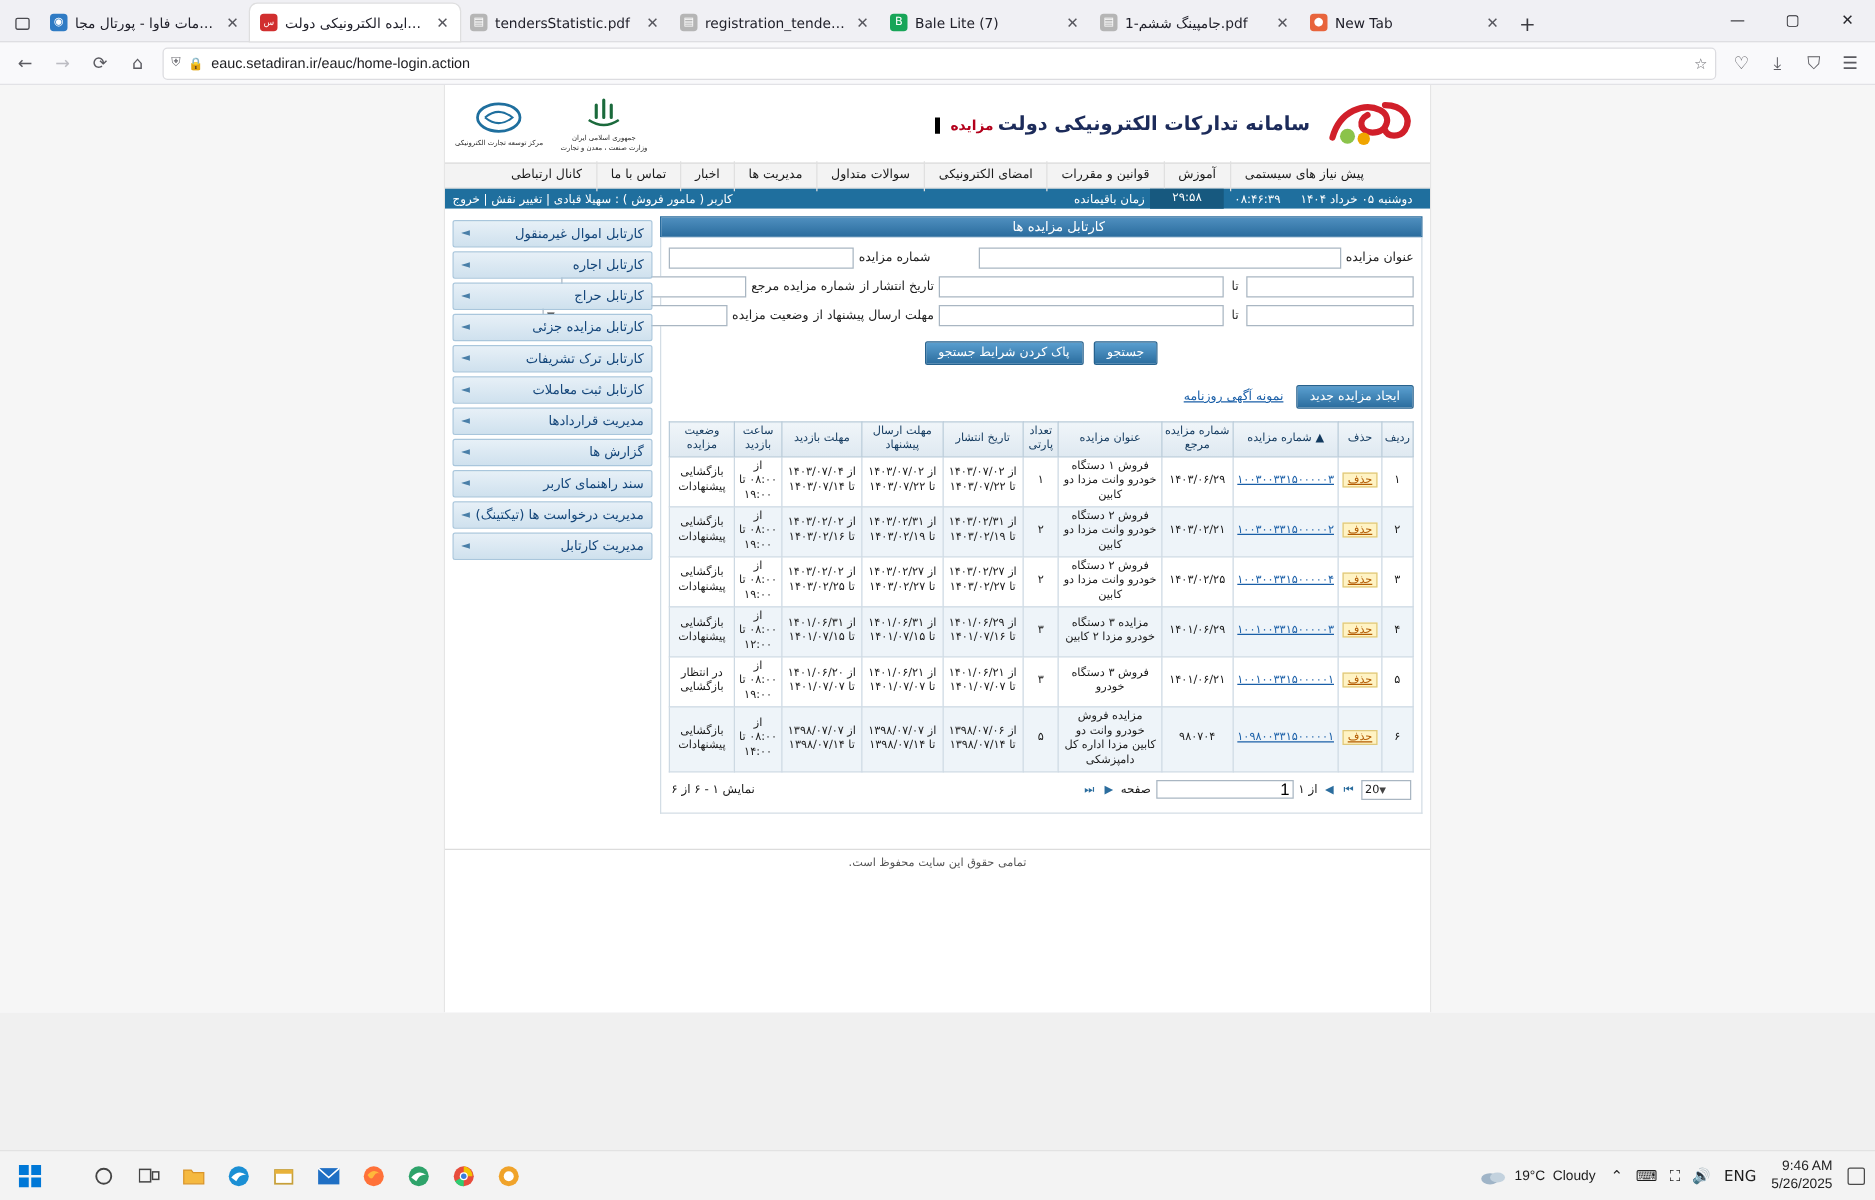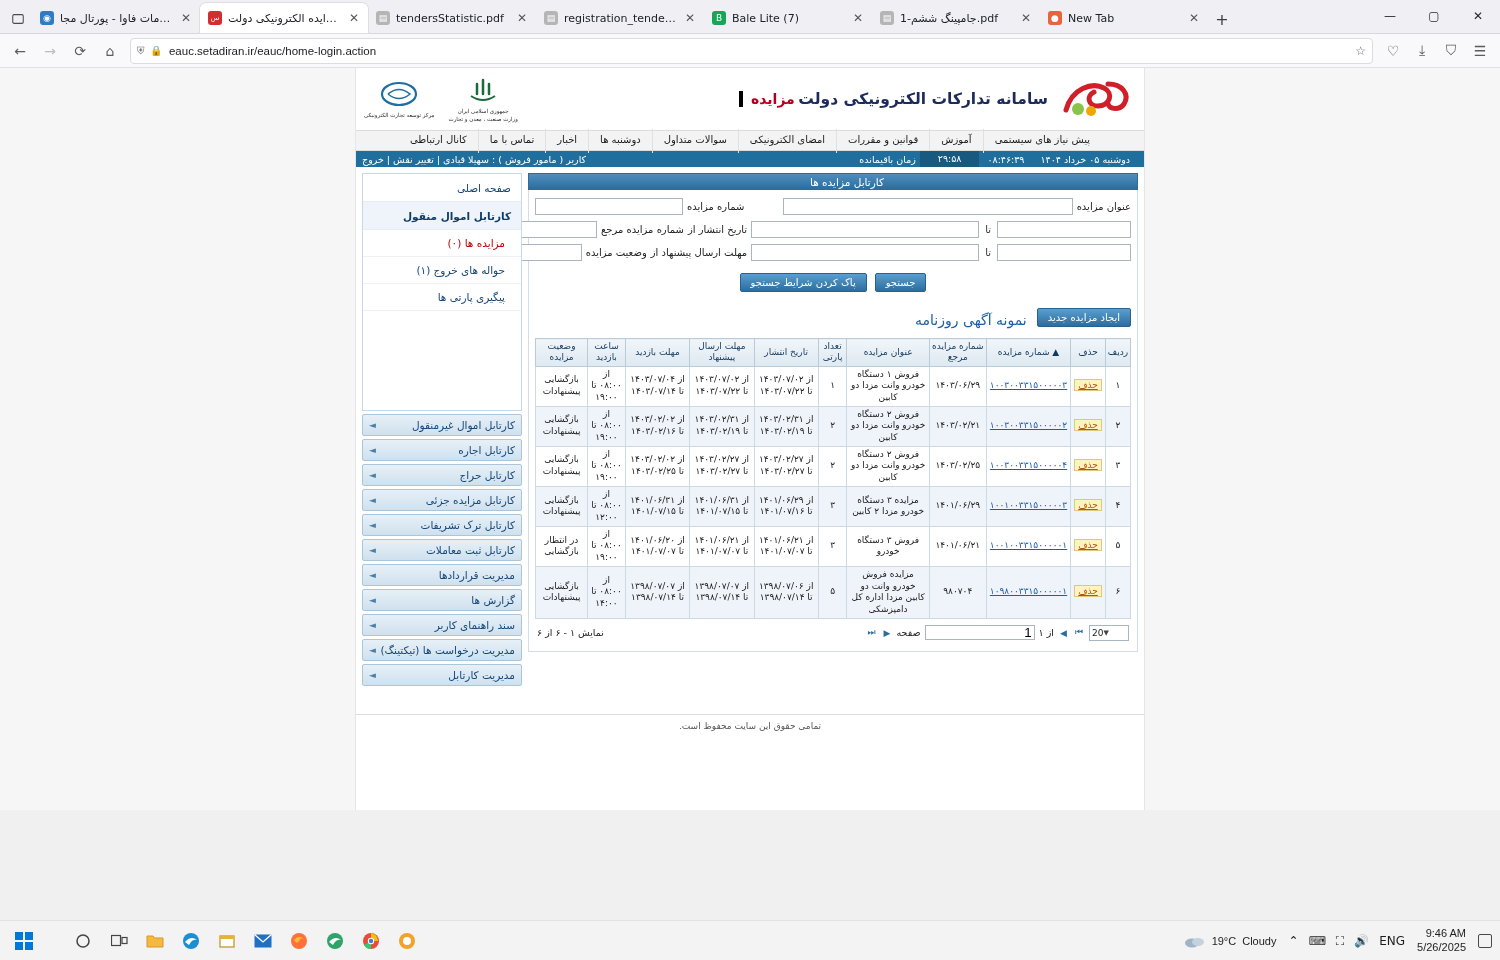--- a/index.html
+++ b/index.html
@@ -34,21 +34,21 @@
   #navright { display:flex; align-items:center; gap:1px; }
 
   
   #page { flex:1; background:#f6f6f6; overflow:hidden; position:relative; display:flex; justify-content:center; }
   #pagewrap { width:790px; background:#ffffff; direction:rtl; font-family:"DejaVu Sans", sans-serif; border-left:1px solid #e5e5e5; border-right:1px solid #e5e5e5; }
 
   #siteheader { height:62px; background:#fff; display:flex; align-items:center; justify-content:space-between; padding:0 8px; }
   .hdr-right { display:flex; align-items:center; gap:10px; }
   .logo-mark { width:78px; height:46px; position:relative; }
   .brand-title { font-size:15.5px; color:#1c2b5a; font-weight:bold; letter-spacing:0; }
-  .brand-sub { color:#b3001b; font-size:14px; font-weight:bold; padding-left:8px; border-left:4px solid #000000; margin-left:8px; }
+  .brand-sub { color:#b3001b; font-size:11px; font-weight:bold; padding-left:8px; border-left:4px solid #000000; margin-left:8px; }
   .hdr-left { display:flex; align-items:center; gap:14px; }
   .gov-logo { display:flex; flex-direction:column; align-items:center; gap:2px; }
   .gov-logo .glabel { font-size:5.5px; color:#2a2a2a; white-space:nowrap; }
 
   #mainmenu { height:21px; background:#f3f3f3; border-top:1px solid #dcdcdc; border-bottom:1px solid #dcdcdc; display:flex; align-items:center; justify-content:center; gap:0; }
   #mainmenu .mi { font-size:10px; color:#1a1a1a; padding:0 11px; height:24px; line-height:21px; border-left:1px solid #e0e0e0; }
   #mainmenu .mi:last-child { border-left:none; }
 
   #userbar { height:16px; background:#1f6f9e; color:#fff; display:flex; align-items:center; justify-content:space-between; padding:0 6px; font-size:9.5px; }
   #userbar .ub-left { display:flex; align-items:center; gap:0; }
@@ -86,21 +86,21 @@
   .finput.w4 { width:148px; }
   .fsel { height:17px; width:148px; border:1px solid #a9b6c2; background:#fff; display:flex; align-items:center; justify-content:flex-start; padding:0 3px; font-size:10px; }
   .fsel .ar { margin-right:auto; color:#444; font-size:8px; }
   .ta { font-size:10px; color:#333; padding:0 2px; }
 
   .btnrow { display:flex; justify-content:center; gap:8px; padding:6px 0 10px 0; }
   .btn { background:linear-gradient(#5a9fd0,#2b6d9e); border:1px solid #26628e; color:#fff; font-size:10px; border-radius:2px; padding:3px 12px; }
   .btn-sm { padding:3px 10px; }
 
   .toolrow { display:flex; align-items:flex-start; gap:10px; padding:6px 0 10px 2px; }
-  .linklike { color:#1a5fa8; font-size:14px; padding-top:4px; }
+  .linklike { color:#1a5fa8; font-size:10px; text-decoration:underline; padding-top:4px; }
 
   table.grid { width:100%; border-collapse:collapse; font-size:9px; color:#1a1a1a; }
   table.grid th { background:linear-gradient(#f0f5f9,#dfe9f1); border:1px solid #b9cbd9; padding:2px 2px; font-weight:normal; line-height:1.25; color:#12395e; }
   table.grid td { border:1px solid #cdd9e3; padding:2px 3px; text-align:center; vertical-align:middle; line-height:1.3; }
   table.grid tr.alt td { background:#eef4f9; }
   td.num { width:18px; }
   td.del { width:26px; }
   .del-link { color:#b35b00; background:#fff3c4; border:1px solid #e0c87a; padding:0 3px; text-decoration:underline; font-size:9px; }
   .mz-num { color:#1a5fa8; text-decoration:underline; white-space:nowrap; }
   td.title { text-align:right; }
@@ -237,21 +237,21 @@
           </div>
         </div>
       </div>
 
       <div id="mainmenu">
         <div class="mi">پیش نیاز های سیستمی</div>
         <div class="mi">آموزش</div>
         <div class="mi">قوانین و مقررات</div>
         <div class="mi">امضای الکترونیکی</div>
         <div class="mi">سوالات متداول</div>
-        <div class="mi">دوشنبه ها</div>
+        <div class="mi">مدیریت ها</div>
         <div class="mi">اخبار</div>
         <div class="mi">تماس با ما</div>
         <div class="mi">کانال ارتباطی</div>
       </div>
 
       <div id="userbar">
         <div class="ub-left">
           <span class="ub-date">دوشنبه ۰۵ خرداد ۱۴۰۴</span>
           <span class="ub-clock">۰۸:۴۶:۳۹</span>
           <span class="ub-timebox">۲۹:۵۸</span>
@@ -428,29 +428,20 @@
                 <span class="pg-arrow">▶</span>
                 <span class="pg-arrow">⏭</span>
               </div>
               <div>نمایش ۱ - ۶ از ۶</div>
             </div>
 
           </div>
         </div>
 
         <div id="sidebar">
-          <div class="side-top">
-            <div class="side-link">صفحه اصلی</div>
-            <div class="side-link hdr">کارتابل اموال منقول</div>
-            <div class="side-panel-body">
-              <div class="side-sub red">مزایده ها (۰)</div>
-              <div class="side-sub blue">حواله های خروج (۱)</div>
-              <div class="side-sub blue">پیگیری پارتی ها</div>
-            </div>
-          </div>
           <div class="acc-item">
               <span>کارتابل اموال غیرمنقول</span>
               <span class="chev">◄</span>
             </div>
           <div class="acc-item">
               <span>کارتابل اجاره</span>
               <span class="chev">◄</span>
             </div>
           <div class="acc-item">
               <span>کارتابل حراج</span>

